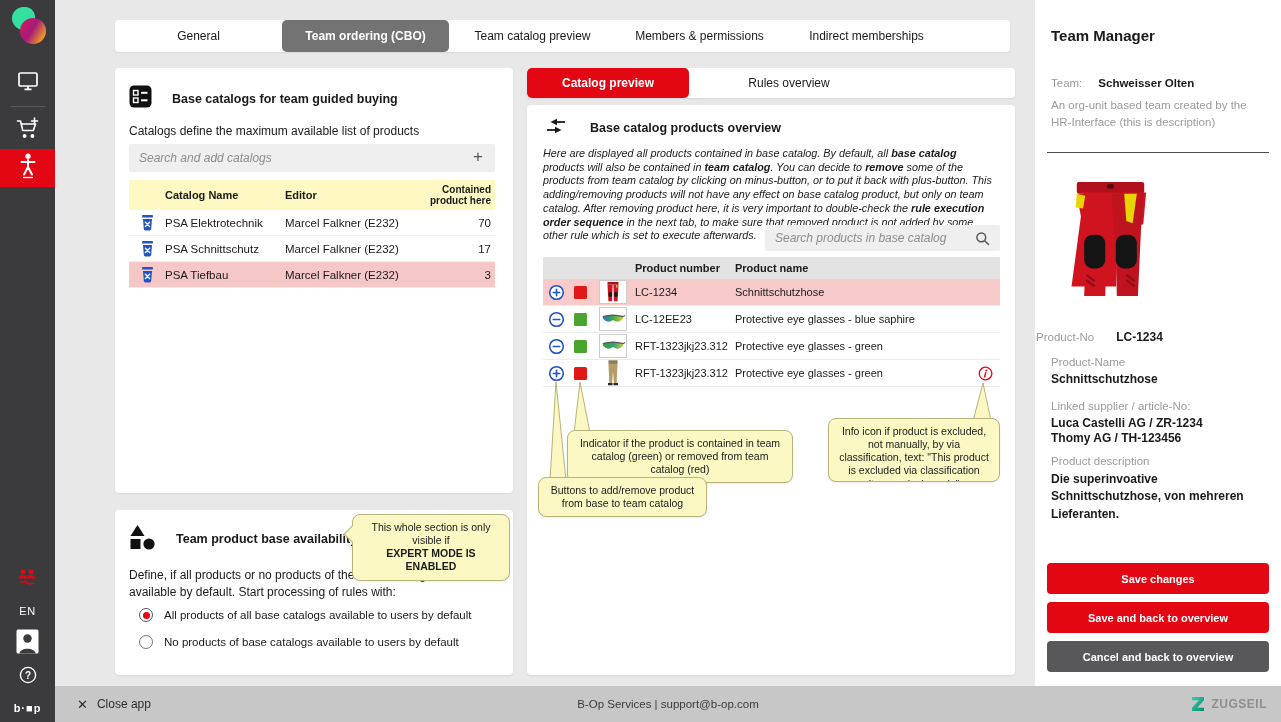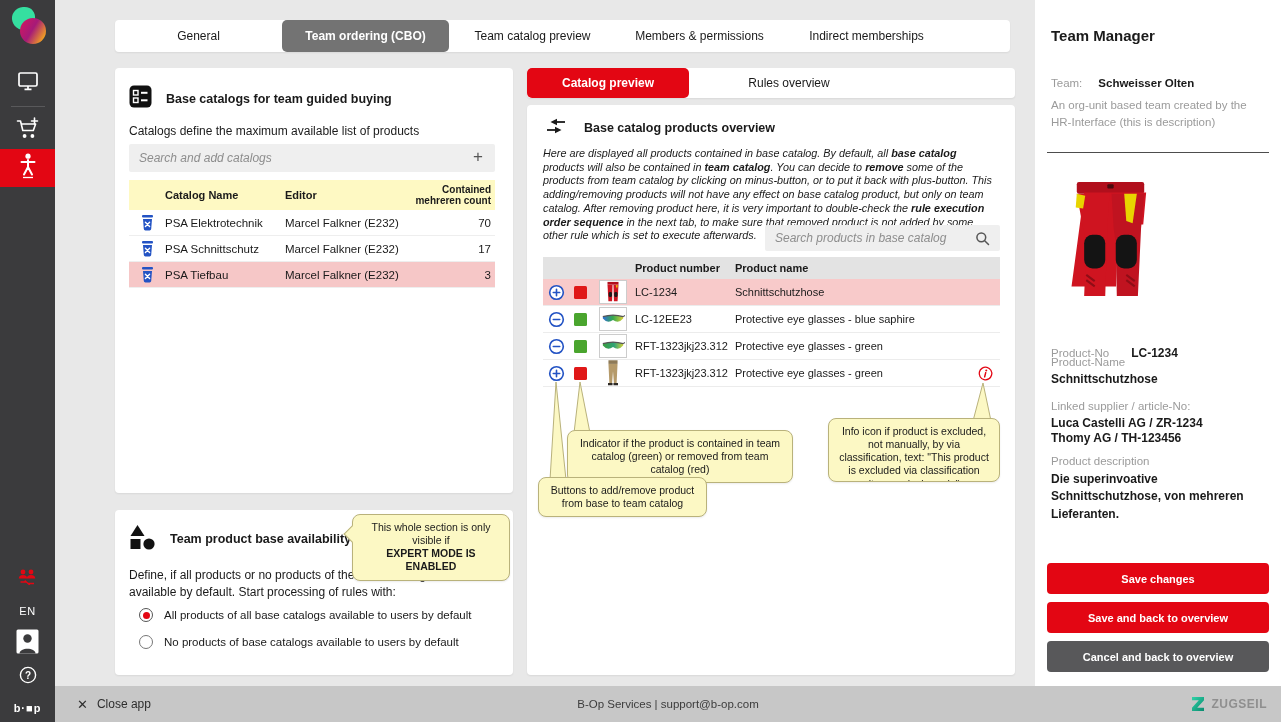--- a/index.html
+++ b/index.html
@@ -30,21 +30,21 @@
   .top-tab {
     width:167px; height:32px; display:flex; align-items:center; justify-content:center;
     font-size:12px; cursor:pointer; color:#1a1a1a;
   }
   .top-tab.active { background:#737373; color:#fff; font-weight:bold; border-radius:5px; }
   
   .card { position:absolute; background:#fff; border-radius:4px; box-shadow:0 1px 2px rgba(0,0,0,.07); }
   #card-catalogs { left:115px; top:68px; width:398px; height:425px; }
   #card-availability { left:115px; top:510px; width:398px; height:165px; }
   #card-products { left:527px; top:105px; width:488px; height:570px; }
-  .sec-head { position:absolute; display:flex; align-items:center; gap:14px; }
+  .sec-head { position:absolute; display:flex; align-items:center; gap:20px; }
   .sec-title { font-size:12.5px; font-weight:bold; color:#1a1a1a; }
   
   .bc-head { left:14px; top:17px; }
   .bc-sub { position:absolute; left:14px; top:56px; font-size:12px; }
   .search-box {
     position:absolute; background:#efefef; border-radius:2px;
     display:flex; align-items:center;
   }
   .bc-search { left:14px; top:76px; width:366px; height:28px; }
   .search-box input {
@@ -118,21 +118,21 @@
   .mid-tab.active { background:#e30613; color:#fff; font-weight:bold; border-radius:5px; }
   
   .right-panel { position:absolute; left:1035px; top:0; width:246px; height:686px; background:#fff; z-index:4; }
   .rp-title { position:absolute; left:16px; top:27px; font-size:15px; font-weight:bold; }
   .rp-team-row { position:absolute; left:16px; top:77px; display:flex; gap:16px; font-size:11.5px; }
   .rp-label { color:#9b9b9b;text-align:right; }
   .rp-bold { font-weight:bold; color:#1a1a1a; }
   .rp-teamdesc { position:absolute; left:16px; top:97px; width:205px; color:#9b9b9b; font-size:11.5px; line-height:1.5; }
   .rp-divider { position:absolute; left:12px; right:12px; top:152px; border-top:1.5px solid #4d4d4d; }
   .rp-img { position:absolute; left:28px; top:180px; }
-  .rp-prodno { position:absolute; left:16px; top:330px; display:flex; gap:22px; font-size:11.5px; align-items:baseline;margin-top:16px; }
+  .rp-prodno { position:absolute; left:1px; top:330px; display:flex; gap:22px; font-size:11.5px; align-items:baseline; }
   .rp-l2 { position:absolute; left:16px; font-size:11.5px; }
   .rp-v { position:absolute; left:16px; font-size:12px; font-weight:bold; }
   .rp-buttons { position:absolute; left:12px; top:563px; width:222px; display:flex; flex-direction:column; gap:8px; }
   .rp-btn {
     height:31px; border:none; border-radius:4px; color:#fff; font-weight:bold; font-size:11px;
     font-family:"Liberation Sans",sans-serif; cursor:pointer;
   }
   .rp-btn.red { background:#e30613; }
   .rp-btn.gray { background:#58585a; }
   
@@ -248,21 +248,21 @@
   <div class="bc-sub">Catalogs define the maximum available list of products</div>
   <div class="search-box bc-search">
     <input type="text" placeholder="Search and add catalogs" style="">
     <span class="plus-add">+</span>
   </div>
   <div class="bc-table">
     <div class="bc-hrow">
       <span class="k-icon"></span>
       <span class="k-name">Catalog Name</span>
       <span class="k-editor">Editor</span>
-      <span class="k-count">Contained mehreren count</span>
+      <span class="k-count">Contained product here</span>
     </div>
     <div class="bc-row">
       <span class="k-icon">
         <svg width="15" height="17" viewBox="0 0 15 17">
           <rect x="2" y="1" width="11" height="2.4" rx="1" fill="#2353c4"></rect>
           <path d="M3,5 h9 l-0.8,10 a1.6,1.6 0 0 1 -1.6,1.4 h-4.2 a1.6,1.6 0 0 1 -1.6,-1.4 Z" fill="#2353c4"></path>
           <path d="M5.4,8.3 l4.2,4.2 M9.6,8.3 l-4.2,4.2" stroke="#fff" stroke-width="1.4" stroke-linecap="round"></path>
         </svg>
       </span>
       <span class="k-name">PSA Elektrotechnik</span>

